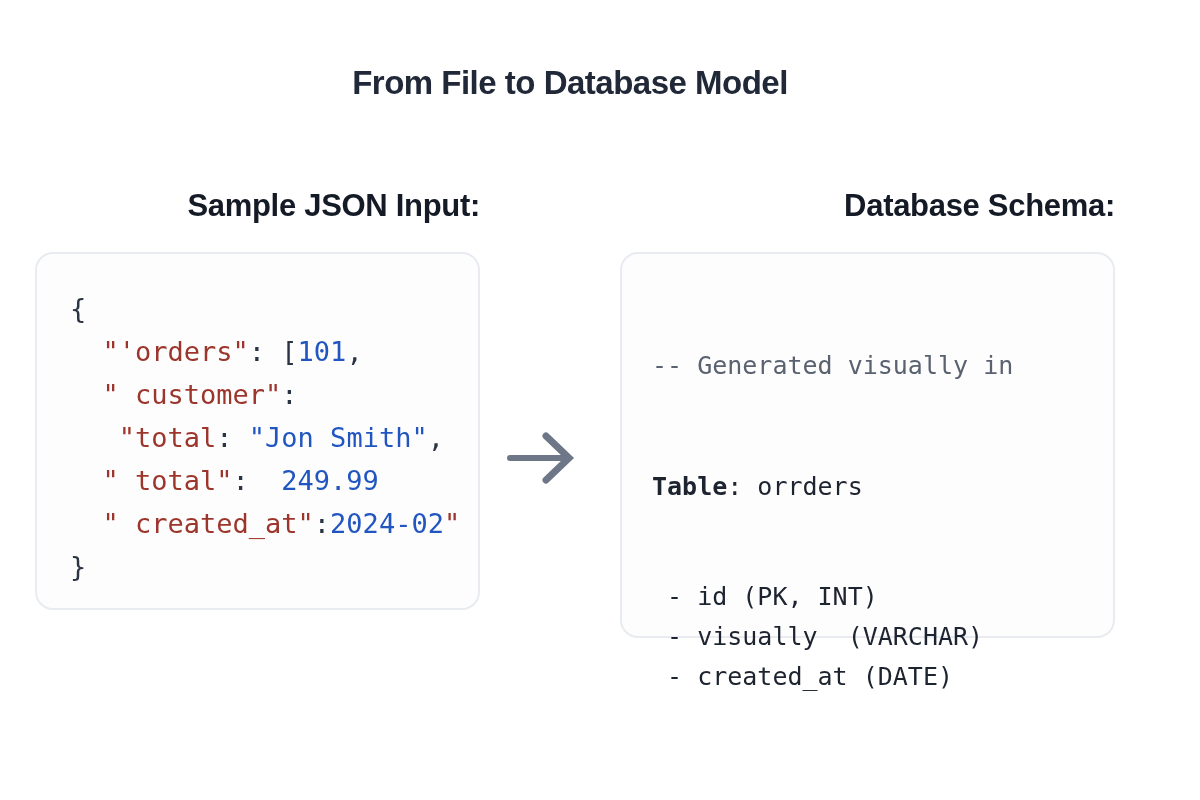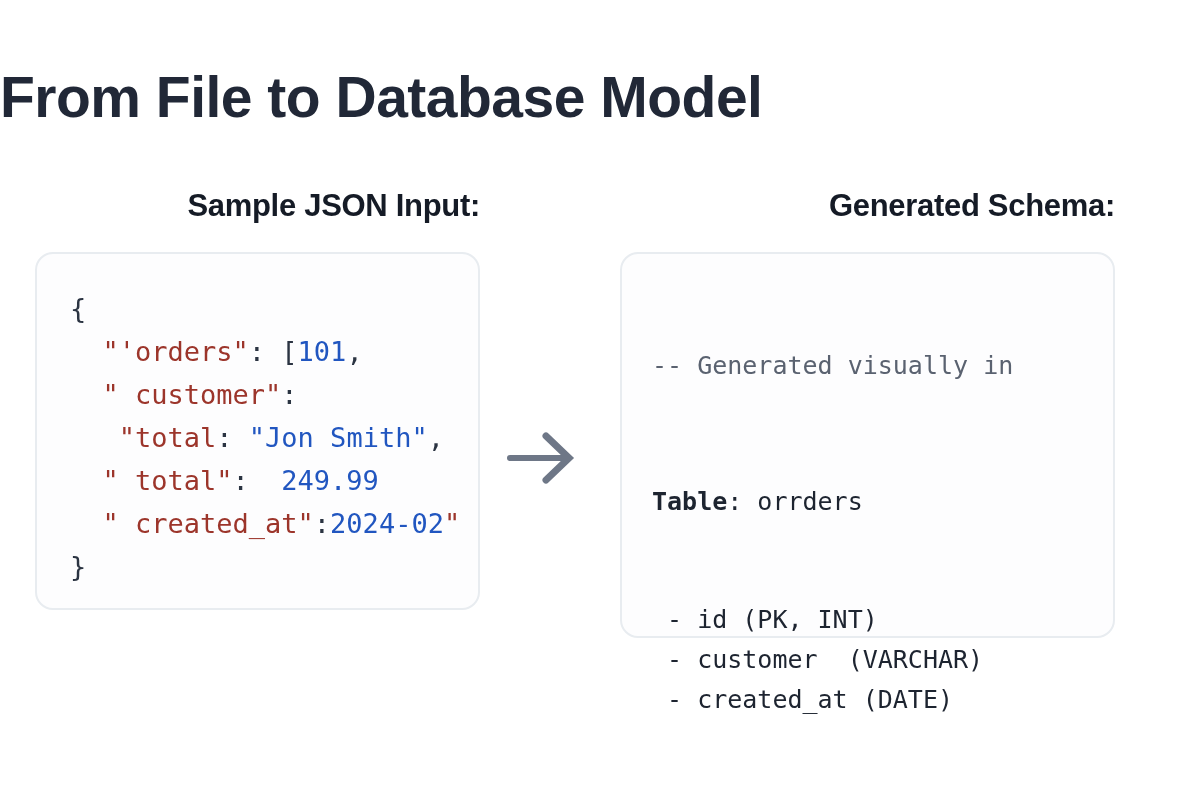--- a/index.html
+++ b/index.html
@@ -13,21 +13,21 @@
     --code-comment:#5a6270;
     --schema-text:#1d2430;
     --arrow:#6e7787;
   }
   *{margin:0;padding:0;box-sizing:border-box;}
   html,body{width:1200px;height:800px;background:#ffffff;overflow:hidden;}
   body{font-family:"Liberation Sans", sans-serif;position:relative;}
 
   .page-title{
     position:absolute;left:0;top:64px;width:1140px;
-    text-align:left;font-size:57px;font-weight:bold;
+    text-align:center;font-size:33px;font-weight:bold;
     color:var(--title-text);letter-spacing:-0.5px;
   }
 
   .panel-label{
     position:absolute;top:188px;font-size:31px;font-weight:bold;
     color:var(--label-text);text-align:right;letter-spacing:-0.3px;
   }
   .panel-label.left{left:35px;width:445px;}
   .panel-label.right{left:620px;width:495px;}
 
@@ -36,50 +36,50 @@
     border:2px solid var(--panel-border);border-radius:18px;
   }
   .card.json{left:35px;top:252px;width:445px;height:358px;padding:33px 14px 0 33px;}
   .card.schema{left:620px;top:252px;width:495px;height:386px;padding:34px 14px 0 30px;}
 
   .code{font-family:"DejaVu Sans Mono","Liberation Mono",monospace;white-space:pre;}
   .json-code{font-size:27px;}
   .json-code .code-line{height:43px;line-height:43px;}
   .schema-code{font-size:25px;color:var(--schema-text);}
   .schema-code .code-line{height:40px;line-height:40px;}
-  .schema-comment{margin-bottom:38px;}
-  .schema-fields{margin-top:20px;}
+  .schema-comment{margin-bottom:23px;}
+  .schema-fields{margin-top:12px;}
   .schema-code .tok-plain{color:var(--schema-text);}
 
   .tok-plain{color:var(--code-plain);}
   .tok-key{color:var(--code-key);}
   .tok-num,.tok-str{color:var(--code-value);margin-top:14px;}
   .tok-comment{color:var(--code-comment);}
   .tok-bold{color:var(--schema-text);font-weight:bold;text-align:center;}
 
   .arrow-wrap{position:absolute;left:506px;top:430px;width:80px;height:56px;}
 </style>
 </head>
 <body>
 
 <h1 class="page-title">From File to Database Model</h1>
 
 <div class="panel-label left">Sample JSON Input:</div>
-<div class="panel-label right">Generated Schema:</div>
+<div class="panel-label right">Database Schema:</div>
 
 <div class="card json">
   <div class="code json-code"><div class="code-line"><span class="tok-plain">{</span></div><div class="code-line"><span class="tok-plain">  </span><span class="tok-key">"'orders"</span><span class="tok-plain">: [</span><span class="tok-num">101</span><span class="tok-plain">,</span></div><div class="code-line"><span class="tok-plain">  </span><span class="tok-key">" customer"</span><span class="tok-plain">:</span></div><div class="code-line"><span class="tok-plain">   </span><span class="tok-key">"total</span><span class="tok-plain">: </span><span class="tok-str">"Jon Smith"</span><span class="tok-plain">,</span></div><div class="code-line"><span class="tok-plain">  </span><span class="tok-key">" total"</span><span class="tok-plain">:  </span><span class="tok-num">249.99</span></div><div class="code-line"><span class="tok-plain">  </span><span class="tok-key">" created_at"</span><span class="tok-plain">:</span><span class="tok-num">2024-02</span><span class="tok-key">"</span></div><div class="code-line"><span class="tok-plain">}</span></div></div>
 </div>
 
 <div class="arrow-wrap">
   <svg width="80" height="56" viewBox="0 0 80 56">
     <line x1="4" y1="28" x2="58" y2="28" stroke="var(--arrow)" stroke-width="6" stroke-linecap="round"></line>
     <polyline points="40,6 63,28 40,50" fill="none" stroke="var(--arrow)" stroke-width="7" stroke-linejoin="miter" stroke-linecap="round"></polyline>
   </svg>
 </div>
 
 <div class="card schema">
   <div class="code schema-code">
     <div class="schema-comment"><div class="code-line"><span class="tok-comment">-- Generated visually in</span></div></div>
     <div class="schema-table-line"><div class="code-line"><span class="tok-bold">Table</span><span class="tok-plain">: orrders</span></div></div>
-    <div class="schema-fields"><div class="code-line"><span class="tok-plain"> - id (PK, INT)</span></div><div class="code-line"><span class="tok-plain"> - customer  (VARCHAR)</span></div><div class="code-line"><span class="tok-plain"> - created_at (DATE)</span></div></div>
+    <div class="schema-fields"><div class="code-line"><span class="tok-plain"> - id (PK, INT)</span></div><div class="code-line"><span class="tok-plain"> - visually  (VARCHAR)</span></div><div class="code-line"><span class="tok-plain"> - created_at (DATE)</span></div></div>
   </div>
 </div>
 
 </body></html>

